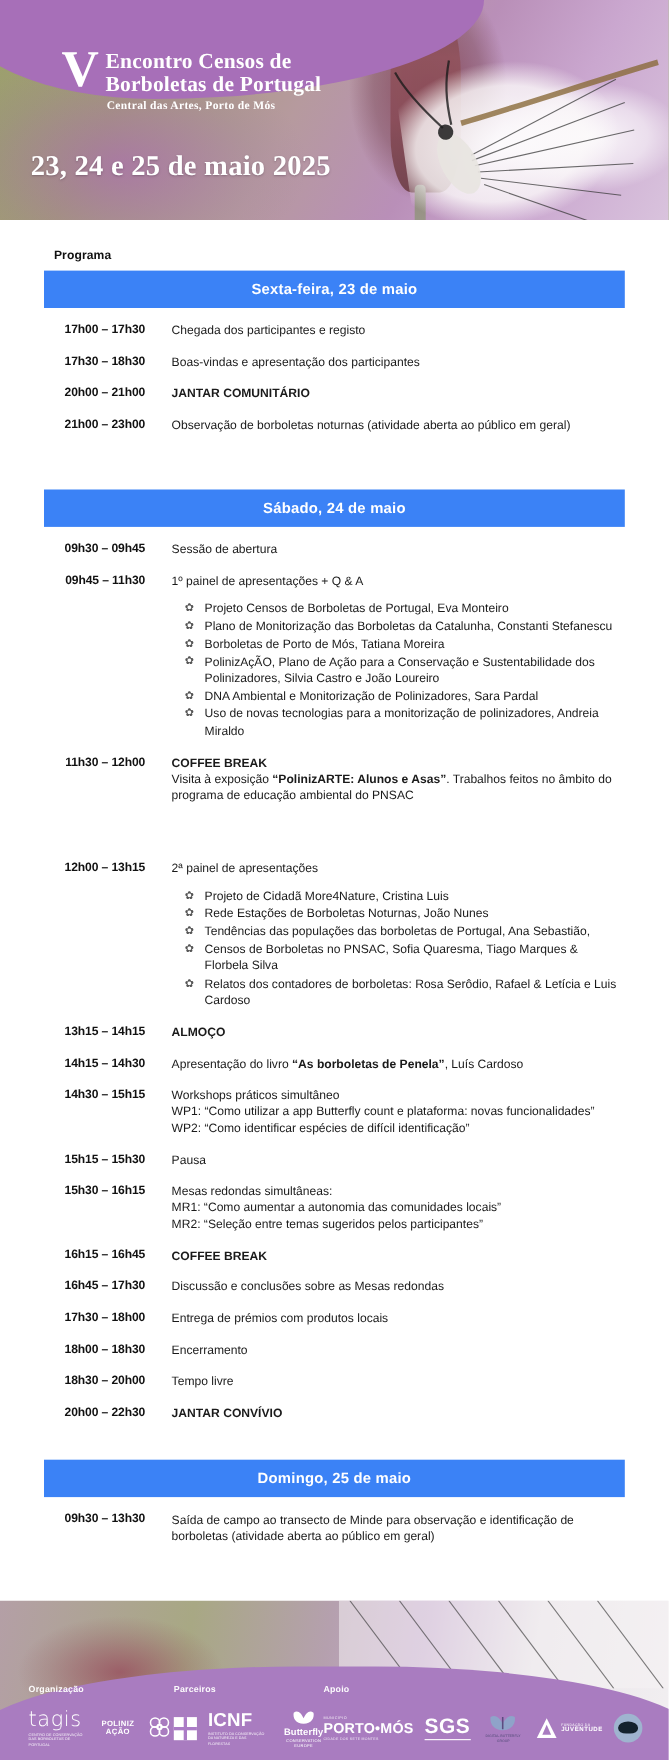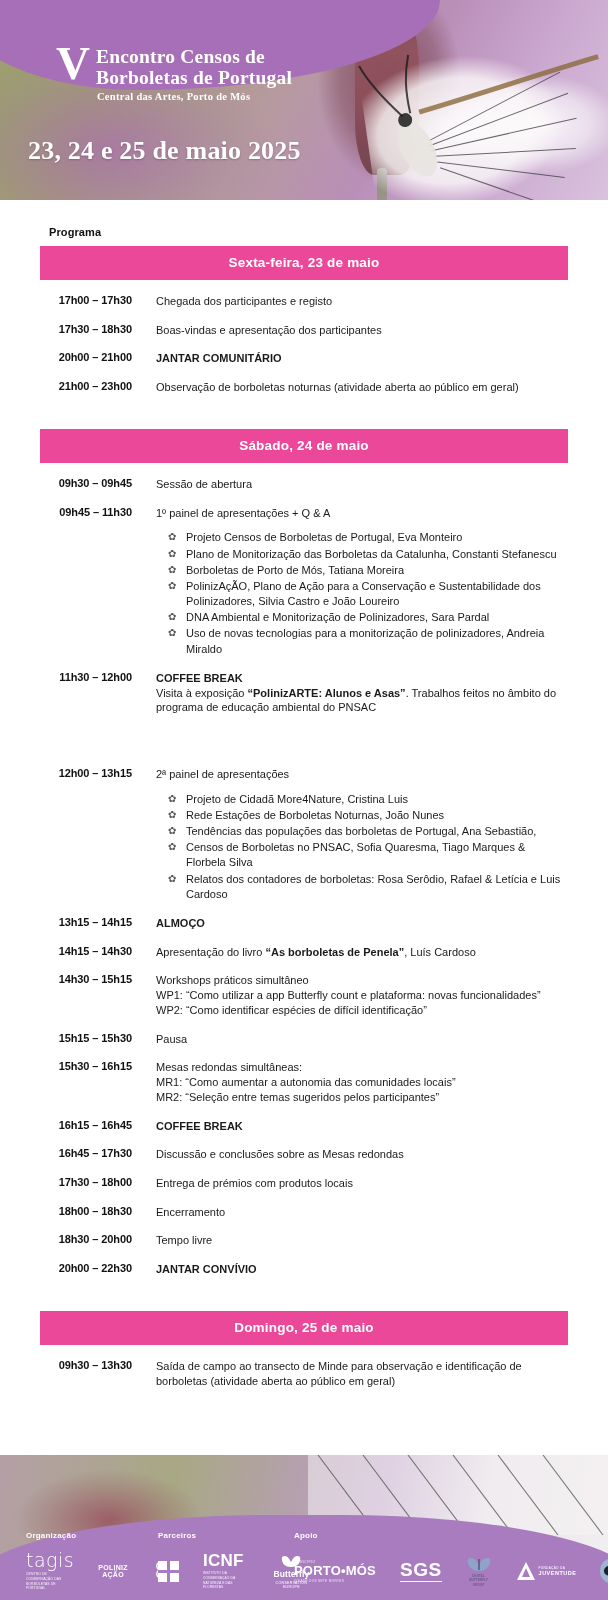--- a/index.html
+++ b/index.html
@@ -131,29 +131,29 @@
     width: 608px;
   }
   .programa-title {
     font-size: 11px;
     font-weight: bold;
     color: #111;
     margin: 26px 0 8px 9px;
     letter-spacing: 0.1px;
   }
   .day-header {
-    background: #ec4899;
+    background: #3b82f6;
     color: #ffffff;
     font-size: 13.5px;
     font-weight: bold;
     text-align: center;
     padding: 9px 0 10px 0;
     letter-spacing: 0.2px;
   }
-  .day-header.sabado { margin-top: 0; }
+  .day-header.sabado { margin-top: 16px; }
 
   .schedule { margin: 0; padding: 0; }
   .row {
     display: flex;
     align-items: flex-start;
     margin-top: 14px;
   }
   .time {
     width: 92px;
     flex: 0 0 92px;
@@ -244,21 +244,21 @@
   .fcol-org { width: 132px; }
   .fcol-parc { width: 136px; }
   .fcol-apoio { flex: 1; }
   .fcol-label {
     font-size: 8px;
     font-weight: bold;
     margin-bottom: 10px;
     letter-spacing: 0.2px;
     opacity: 0.97;
   }
-  .logos { display: flex; align-items: center; gap: 24px; height: 42px; }
+  .logos { display: flex; align-items: center; gap: 10px; height: 42px; }
   .logo-tagis {
     font-family: "DejaVu Sans", sans-serif;
     font-size: 19px;
     font-weight: 300;
     color: #fff;
     letter-spacing: 0.5px;
     line-height: 1;
   }
   .logo-tagis-sub {
     font-size: 3.4px;

